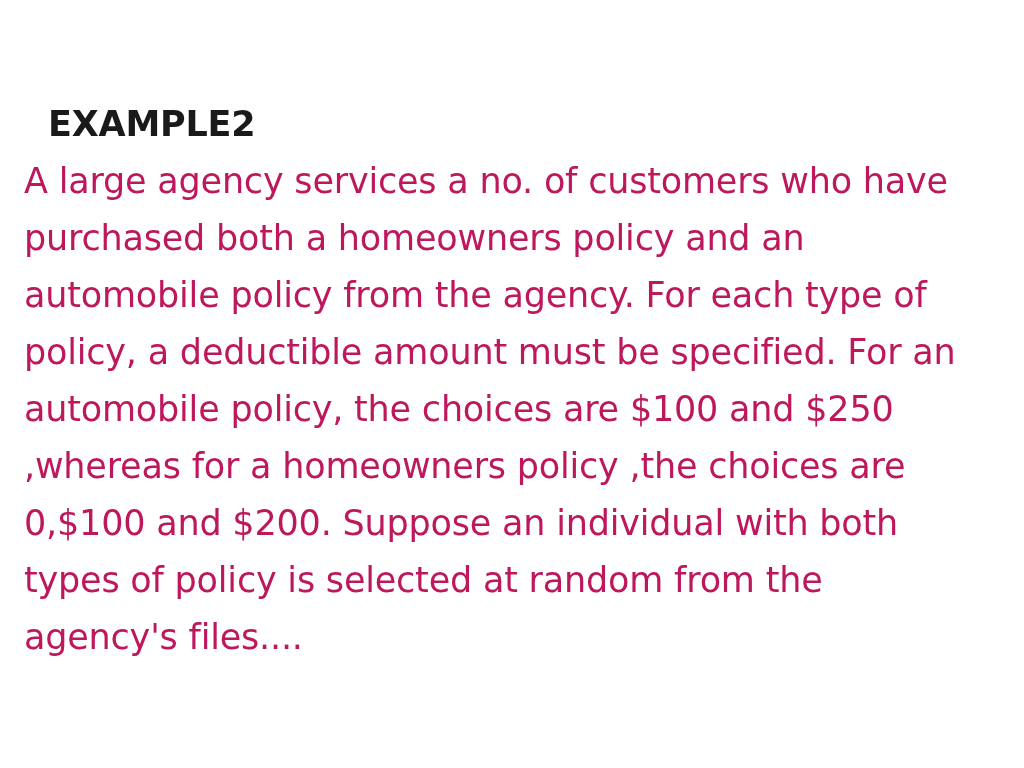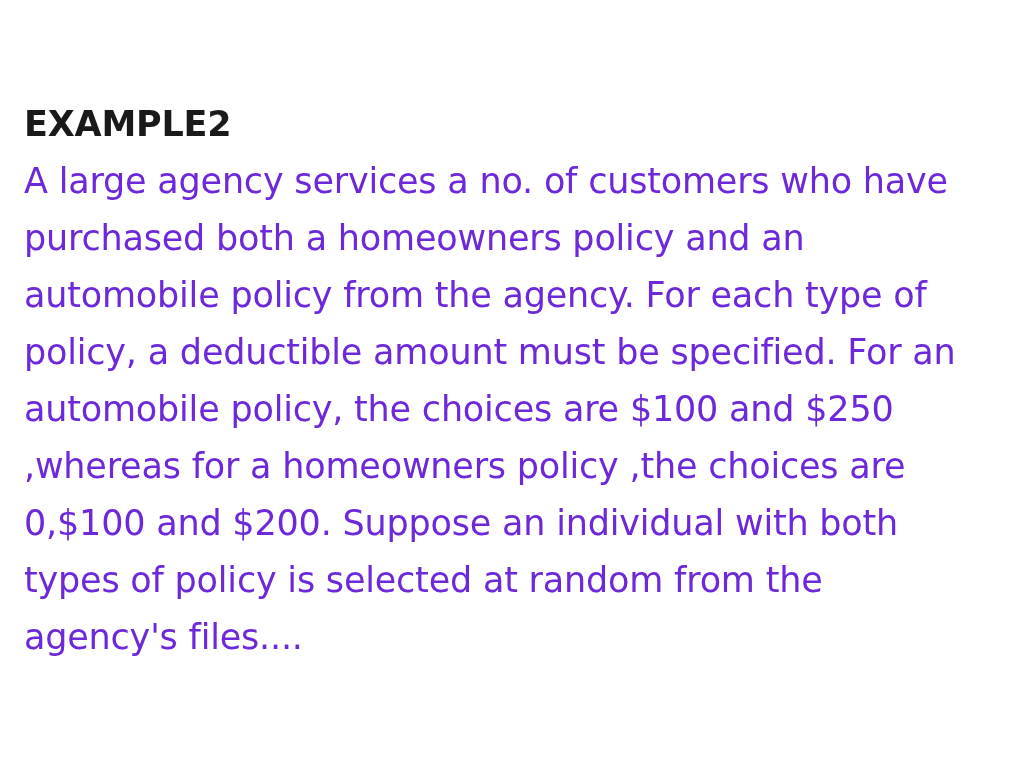--- a/index.html
+++ b/index.html
@@ -15,37 +15,38 @@
   }
   .slide {
     width: 1024px;
     height: 768px;
     box-sizing: border-box;
     padding: 96px 48px 0 24px;
     background: #ffffff;
     position: relative;
   }
   .body-text {
-    color: #6d28d9;
+    color: #be185d;
     font-family: "DejaVu Sans", sans-serif;
     font-size: 35px;
     line-height: 57px;
     font-weight: 400;
     letter-spacing: -0.2px;
     white-space: pre-wrap;
     word-break: normal;
   }
   .heading {
     display: block;
     color: #1a1a1a;
     font-family: "DejaVu Sans", sans-serif;
     font-size: 35px;
     line-height: 57px;
     font-weight: 600;
     letter-spacing: -0.2px;
+    margin-left: 24px;
   }
 </style>
 </head>
 <body>
 
 <div class="slide">
   <div class="content-block">
     <span class="heading">EXAMPLE2</span>
     <span class="body-text">A large agency services a no. of customers who have purchased both a homeowners policy and an automobile policy from the agency. For each type of policy, a deductible amount must be specified. For an automobile policy, the choices are $100 and $250 ,whereas for a homeowners policy ,the choices are 0,$100 and $200. Suppose an individual with both types of policy is selected at random from the agency's files....</span>
   </div>

